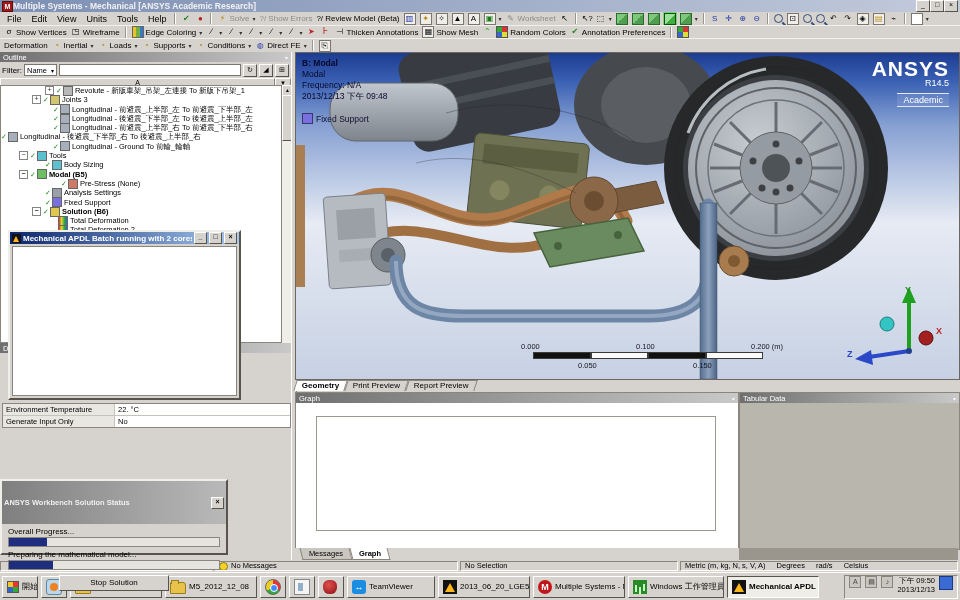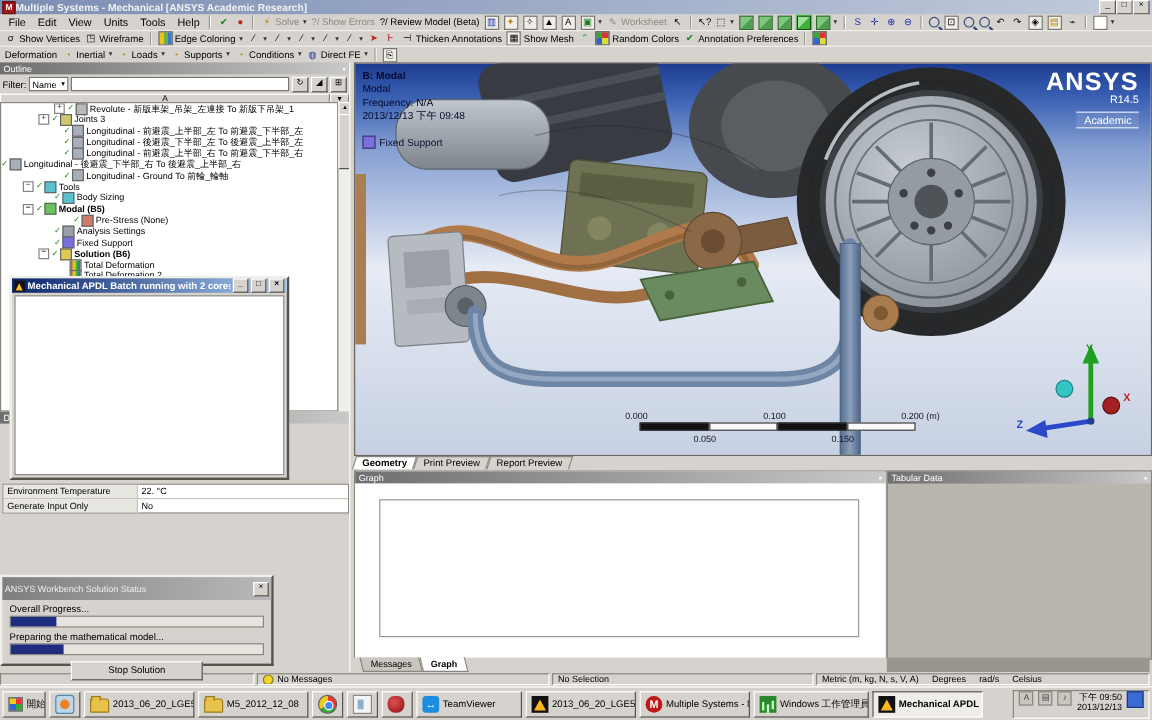--- a/index.html
+++ b/index.html
@@ -136,21 +136,21 @@
   .trico{width:10px;height:10px;border:1px solid #8a867e;background:#c9c6bf;font-size:7px;line-height:9px;text-align:center;color:#444;}
   #clock{text-align:right;font-size:7.5px;line-height:9px;}
   .bluebox{width:12px;height:12px;background:#3a6ad4;border:1px solid #1c3a84;}
   
   #apdl{left:8px;top:230px;width:233px;height:170px;background:#d6d3ce;border:2px solid;border-color:#efeee9 #58544c #58544c #efeee9;box-sizing:border-box;z-index:40;}
   #apdl .dtitle{height:12px;background:linear-gradient(90deg,#0a246a,#a6caf0);color:#fff;display:flex;align-items:center;gap:2px;padding:0 2px;font-size:8px;font-weight:bold;}
   #apdl .dtitle .t{flex:1;white-space:nowrap;overflow:hidden;}
   #apdl .body{position:absolute;left:2px;top:14px;right:2px;bottom:2px;background:#fff;border:1px solid #8a867e;}
   .dwbtn{width:11px;height:10px;background:#d6d3ce;color:#000;font-size:7px;line-height:8px;text-align:center;flex:0 0 auto;}
   #soln{left:0;top:479px;width:228px;height:76px;background:#d6d3ce;border:2px solid;border-color:#efeee9 #58544c #58544c #efeee9;box-sizing:border-box;z-index:50;}
-  #soln .dtitle{height:11px;background:linear-gradient(90deg,#7f7f7f,#b9b9b9);color:#efefef;display:flex;align-items:center;padding:4px 2px;font-size:7.5px;font-weight:normal;}
+  #soln .dtitle{height:11px;background:linear-gradient(90deg,#7f7f7f,#b9b9b9);color:#efefef;display:flex;align-items:center;padding:16px 2px;font-size:7.5px;font-weight:bold;}
   #soln .dtitle .t{flex:1;}
   #soln .plabel{font-size:8px;margin:3px 6px 1px;}
   .ptrack{margin:0 6px;height:8px;background:#e6e4de;border:1px solid #8a867e;position:relative;}
   .pfill{position:absolute;left:0;top:0;bottom:0;background:#1f2d7e;}
   #stopbtn{display:block;margin:5px auto 0;width:108px;height:14px;background:#d6d3ce;font-size:8px;text-align:center;line-height:13px;}
   .ansysdlgico{width:9px;height:9px;background:#111;position:relative;flex:0 0 auto;}
   .ansysdlgico::after{content:"";position:absolute;left:1px;bottom:1px;border-left:3.5px solid transparent;border-right:3.5px solid transparent;border-bottom:6px solid #ffb71b;}
 </style>
 </head>
 <body>

